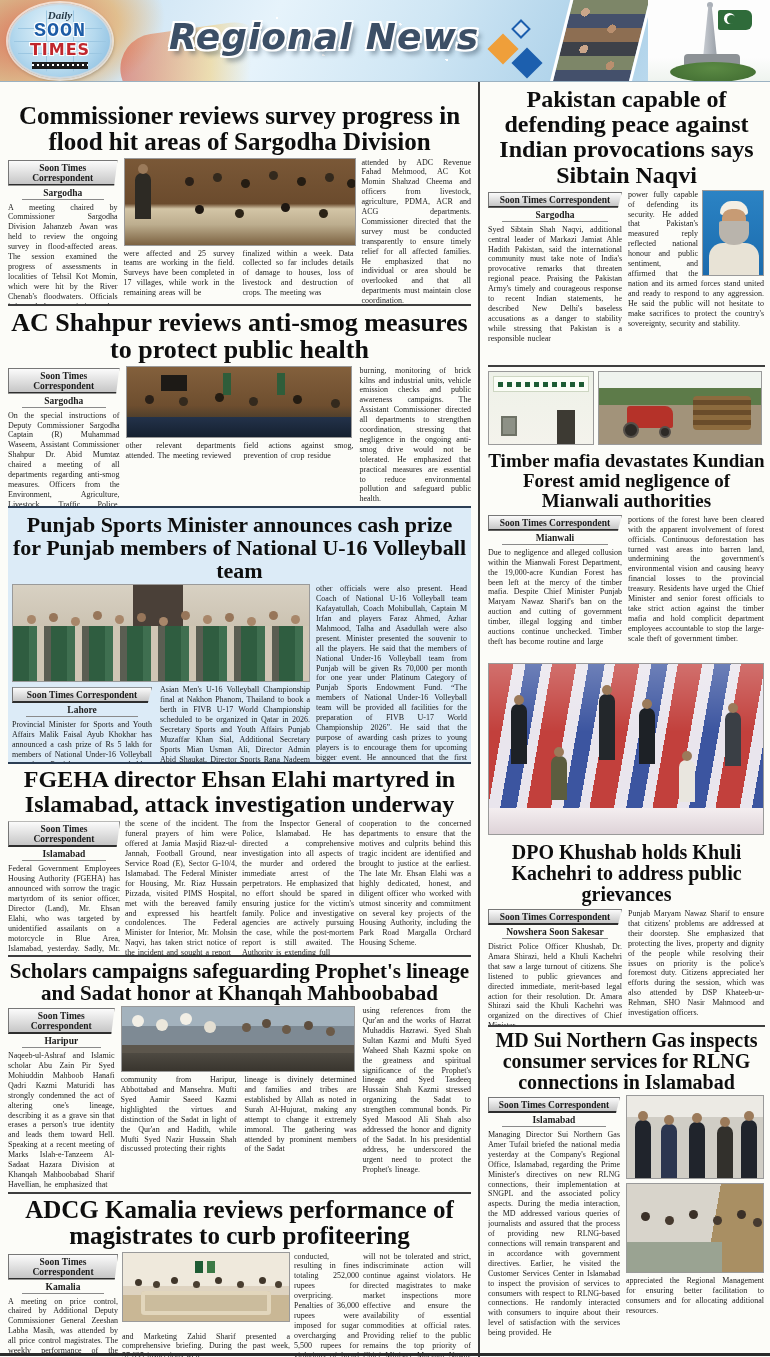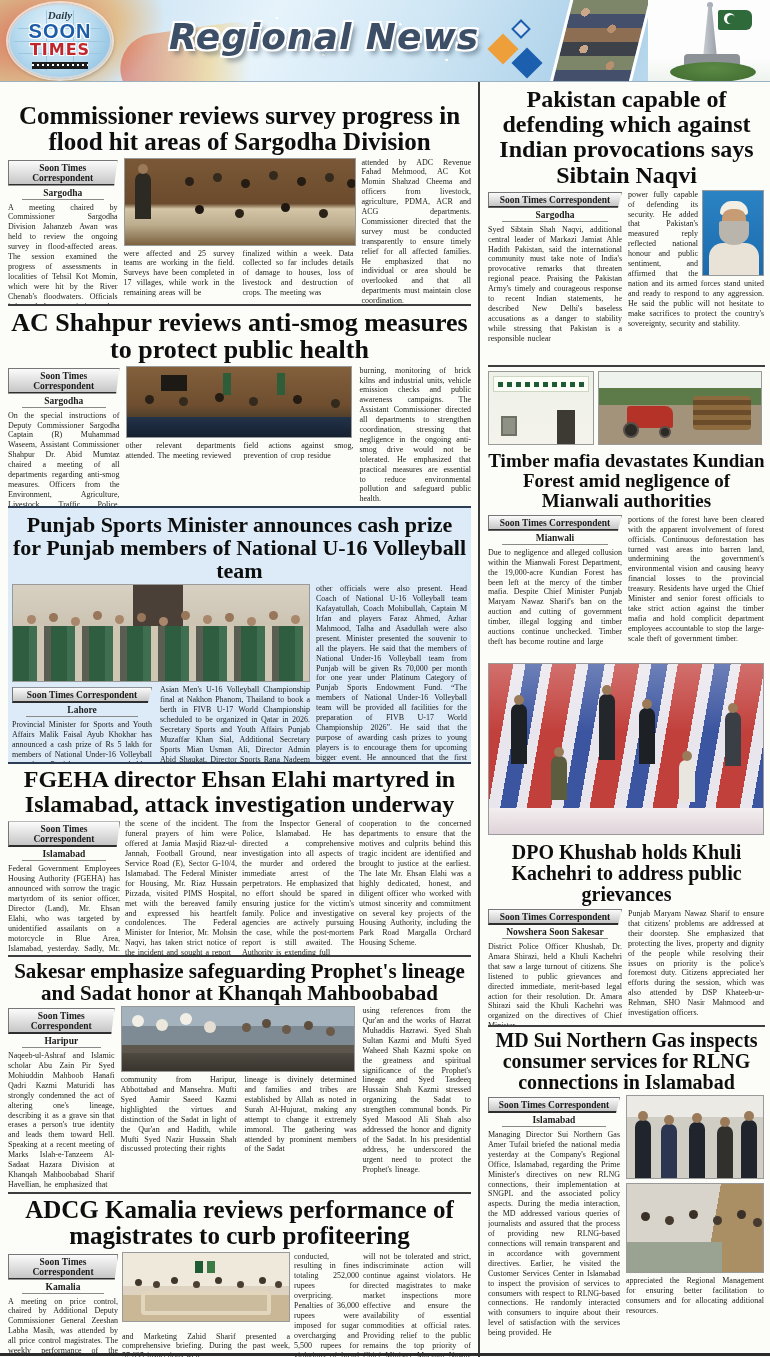--- a/index.html
+++ b/index.html
@@ -29,21 +29,21 @@
       border:2px solid #cfd8de; box-shadow:0 0 0 2px #ffffffaa, 1px 2px 4px rgba(0,0,0,.35);
       text-align:center; overflow:hidden; }
   .logo-globe-lines { position:absolute; inset:4px; border-radius:50%;
       background:
         linear-gradient(#9cc7e2 0 0) 50% 30%/92% 1px no-repeat,
         linear-gradient(#9cc7e2 0 0) 50% 50%/100% 1px no-repeat,
         linear-gradient(#9cc7e2 0 0) 50% 70%/92% 1px no-repeat,
         linear-gradient(#9cc7e2 0 0) 35% 50%/1px 100% no-repeat,
         linear-gradient(#9cc7e2 0 0) 65% 50%/1px 100% no-repeat; }
   .logo-daily { position:relative; font-style:italic; font-weight:bold; font-size:11px; color:#263a48; margin-top:4px; }
-  .logo-soon  { position:relative; font-family:Liberation Sans, sans-serif; font-weight:bold; font-size:20px; line-height:1;
+  .logo-soon  { position:relative; font-family:Liberation Mono, monospace; font-weight:bold; font-size:20px; line-height:1;
       color:#1d5ca6; text-shadow:-1px -1px 0 #fff,1px -1px 0 #fff,-1px 1px 0 #fff,1px 1px 0 #fff; letter-spacing:1px; }
   .logo-times { position:relative; font-family:"DejaVu Sans",sans-serif; font-weight:bold; font-size:16px; line-height:1.1;
       color:#c0272d; text-shadow:-1px -1px 0 #fff,1px -1px 0 #fff,-1px 1px 0 #fff,1px 1px 0 #fff; letter-spacing:1px; }
   .logo-band { position:relative; margin:3px auto 0; width:56px; height:7px; background:#1b1b1b;
       background-image:repeating-linear-gradient(90deg,#fff 0 2px, transparent 2px 5px); background-size:100% 2px;
       background-position:0 2px; background-repeat:no-repeat; }
   .mh-title { position:absolute; left:159px; top:16px; width:330px; text-align:center;
       font-family:"DejaVu Sans",sans-serif; font-weight:bold; font-size:36px; font-style:italic;
       color:#3c4f66; letter-spacing:1px;
       text-shadow:-2px -2px 0 #fff,2px -2px 0 #fff,-2px 2px 0 #fff,2px 2px 0 #fff,4px 5px 5px rgba(20,40,60,.45); }
@@ -262,21 +262,21 @@
             </div>
             <p class="bt">Federal Government Employees Housing Authority (FGEHA) has announced with sorrow the tragic martyrdom of its senior officer, Director (Land), Mr. Ehsan Elahi, who was targeted by unidentified assailants on a motorcycle in Blue Area, Islamabad, yesterday. Sadly, Mr. Ehsan Elahi embraced martyrdom at</p>
           </div>
           <p class="bt" style="width:112px">the scene of the incident. The funeral prayers of him were offered at Jamia Masjid Riaz-ul-Jannah, Football Ground, near Service Road (E), Sector G-10/4, Islamabad. The Federal Minister for Housing, Mr. Riaz Hussain Pirzada, visited PIMS Hospital, met with the bereaved family and expressed his heartfelt condolences. The Federal Minister for Interior, Mr. Mohsin Naqvi, has taken strict notice of the incident and sought a report</p>
           <p class="bt" style="width:112px">from the Inspector General of Police, Islamabad. He has directed a comprehensive investigation into all aspects of the murder and ordered the immediate arrest of the perpetrators. He emphasized that no effort should be spared in ensuring justice for the victim's family. Police and investigative agencies are actively pursuing the case, while the post-mortem report is still awaited. The Authority is extending full</p>
           <p class="bt" style="width:112px">cooperation to the concerned departments to ensure that the motives and culprits behind this tragic incident are identified and brought to justice at the earliest. The late Mr. Ehsan Elahi was a highly dedicated, honest, and diligent officer who worked with utmost sincerity and commitment on several key projects of the Housing Authority, including the Park Road Margalla Orchard Housing Scheme.</p>
         </div>
       </section>
 
       <section class="article rule-b" style="height:237px">
-        <h1 class="headline" style="font-size:21px">Sakesar emphasize safeguarding Prophet's lineage and Sadat honor at Khanqah Mahboobabad</h1>
+        <h1 class="headline" style="font-size:21px">Scholars campaigns safeguarding Prophet's lineage and Sadat honor at Khanqah Mahboobabad</h1>
         <div class="cols">
           <div style="width:110px">
             <div class="byline">
               <div class="byline-box">Soon Times Correspondent</div>
               <div class="dateline">Haripur</div>
             </div>
             <p class="bt">Naqeeb-ul-Ashraf and Islamic scholar Abu Zain Pir Syed Mohiuddin Mahboob Hanafi Qadri Kazmi Maturidi has strongly condemned the act of altering one's lineage, describing it as a grave sin that erases a person's true identity and leads them toward Hell. Speaking at a recent meeting of Marks Islah-e-Tanzeem Al-Sadaat Hazara Division at Khanqah Mahboobabad Sharif Havellian, he emphasized that</p>
           </div>
           <div style="width:236px">
             <div class="photo photo-scholars">
@@ -317,21 +317,21 @@
           <p class="bt" style="width:66px">conducted, resulting in fines totaling 252,000 rupees for overpricing. Penalties of 36,000 rupees were imposed for sugar overcharging and 5,500 rupees for violations of bread prices. ADCG emphasized that profiteering</p>
           <p class="bt" style="width:110px">will not be tolerated and strict, indiscriminate action will continue against violators. He directed magistrates to make market inspections more effective and ensure the availability of essential commodities at official rates. Providing relief to the public remains the top priority of Chief Minister Maryam Nawaz Sharif.</p>
         </div>
       </section>
 
     </div>
 
     <div class="col-right">
 
       <section class="article rule-b" style="height:283px">
-        <h1 class="headline" style="font-size:24px">Pakistan capable of defending which against Indian provocations says Sibtain Naqvi</h1>
+        <h1 class="headline" style="font-size:24px">Pakistan capable of defending peace against Indian provocations says Sibtain Naqvi</h1>
         <div class="cols">
           <div style="width:134px">
             <div class="byline">
               <div class="byline-box">Soon Times Correspondent</div>
               <div class="dateline">Sargodha</div>
             </div>
             <p class="bt">Syed Sibtain Shah Naqvi, additional central leader of Markazi Jamiat Ahle Hadith Pakistan, said the international community must take note of India's provocative remarks that threaten regional peace. Praising the Pakistan Army's timely and courageous response to recent Indian statements, he described New Delhi's baseless accusations as a danger to stability while stressing that Pakistan is a responsible nuclear</p>
           </div>
           <div style="width:136px">
             <div class="photo photo-portrait">

